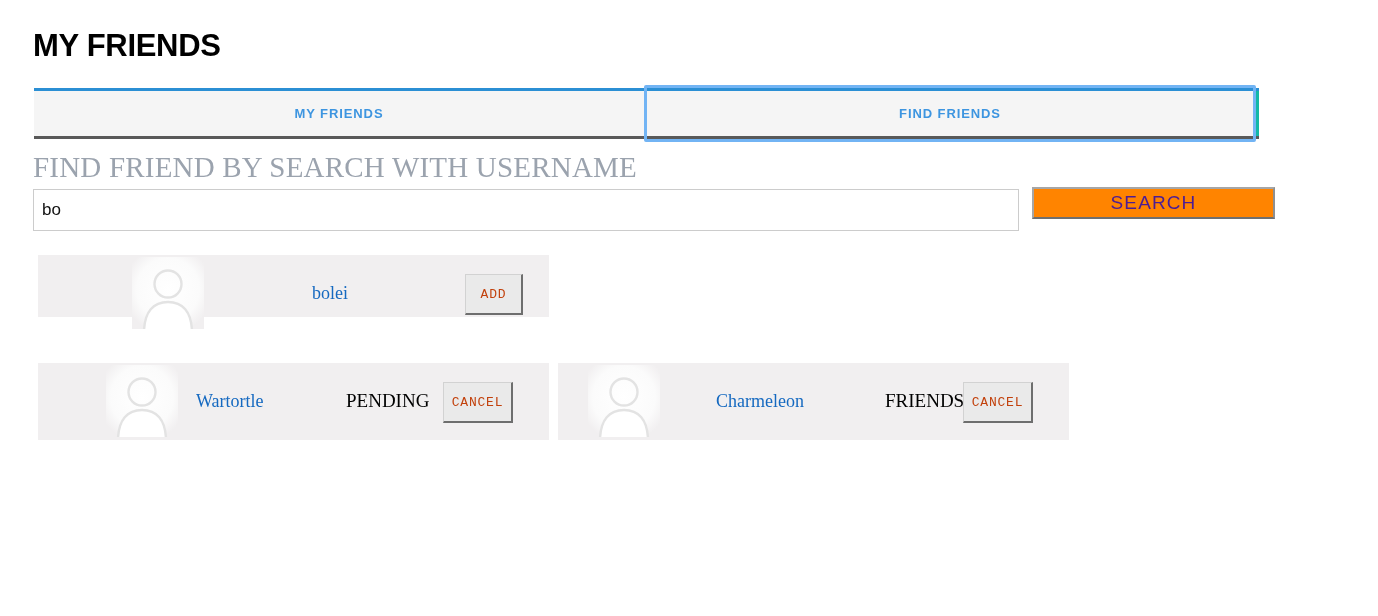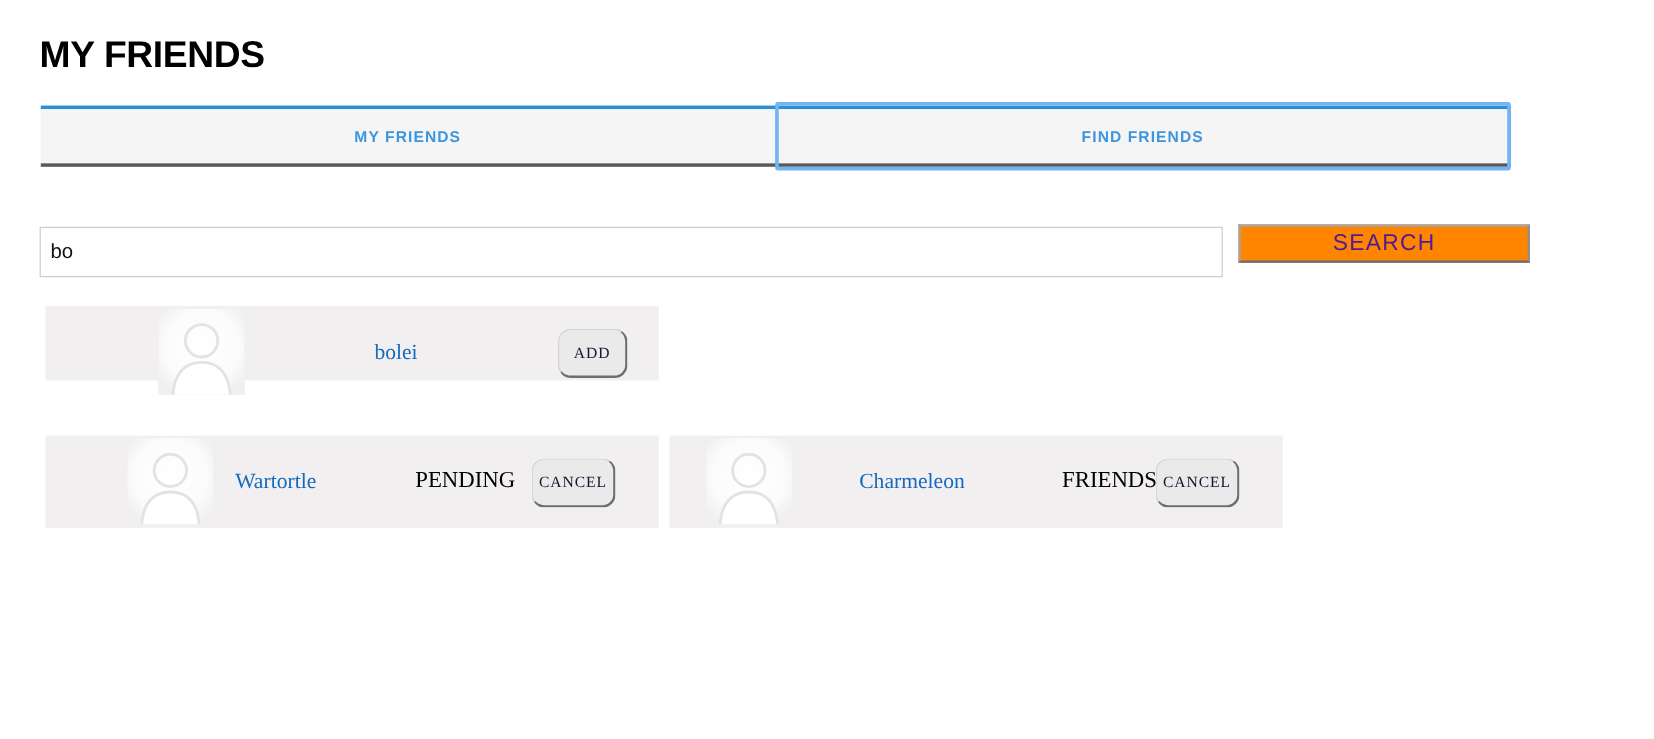--- a/index.html
+++ b/index.html
@@ -63,21 +63,21 @@
   .tab-label {
     font-family: "Liberation Sans Narrow", "Liberation Sans", sans-serif;
     font-size: 13px;
     font-weight: bold;
     letter-spacing: 0.9px;
     color: #3d95e0;
     text-transform: uppercase;
     white-space: nowrap;
   }
   .tab.focused {
-    border-right: 1px solid #14b8a6;
+    border-right: 4px solid #14b8a6;
   }
   .tab.focused::after {
     content: "";
     position: absolute;
     left: -1px;
     top: -6px;
     right: -1px;
     bottom: -6px;
     border: 3px solid #72b4f4;
     border-radius: 2px;
@@ -190,27 +190,27 @@
     white-space: nowrap;
     margin-left: 40px;
   }
   .action-button {
     position: absolute;
     box-sizing: border-box;
     background: #eaeaea;
     border: 1px solid #d2d2d2;
     border-right: 2px solid #6e6e6e;
     border-bottom: 2px solid #6e6e6e;
-    color: #0f172a;
-    font-family: Liberation Serif, serif;
+    color: #c2410c;
+    font-family: Liberation Mono, monospace;
     font-size: 13px;
     letter-spacing: 0.8px;
     text-transform: uppercase;
     cursor: pointer;
-    border-radius: 11px;
+    border-radius: 0;
     display: flex;
     align-items: center;
     justify-content: center;
   }
 
   
   .card-row1 .user-name { left: 274px; top: 28px; }
   .card-row1 .action-button { left: 427px; top: 19px; width: 58px; height: 41px; }
 
   
@@ -232,20 +232,21 @@
 
   <div class="tabs">
     <div class="tab">
       <span class="tab-label">MY FRIENDS</span>
     </div>
     <div class="tab focused">
       <span class="tab-label">FIND FRIENDS</span>
     </div>
   </div>
 
+  <div class="section-heading">FIND FRIEND BY SEARCH WITH USERNAME</div>
 
   <div class="search-row">
     <input class="search-input" type="text" value="bo" style="">
     <button class="search-button">SEARCH</button>
   </div>
 
   <div class="results">
 
     <div class="card card-row1">
       <div class="avatar">

